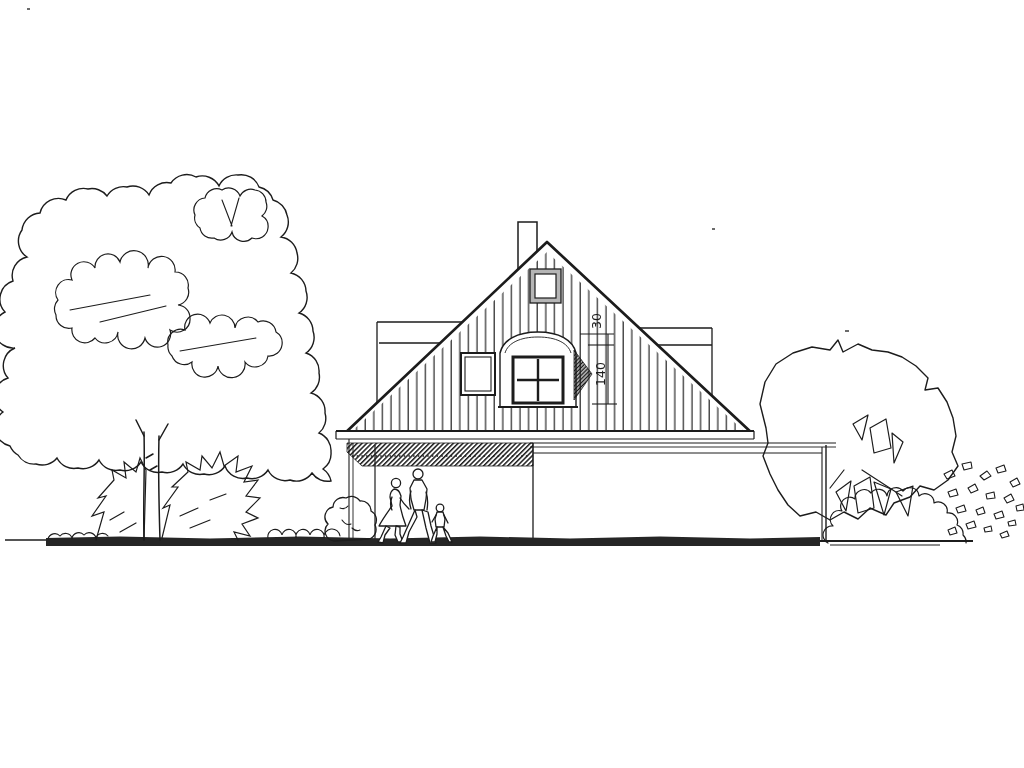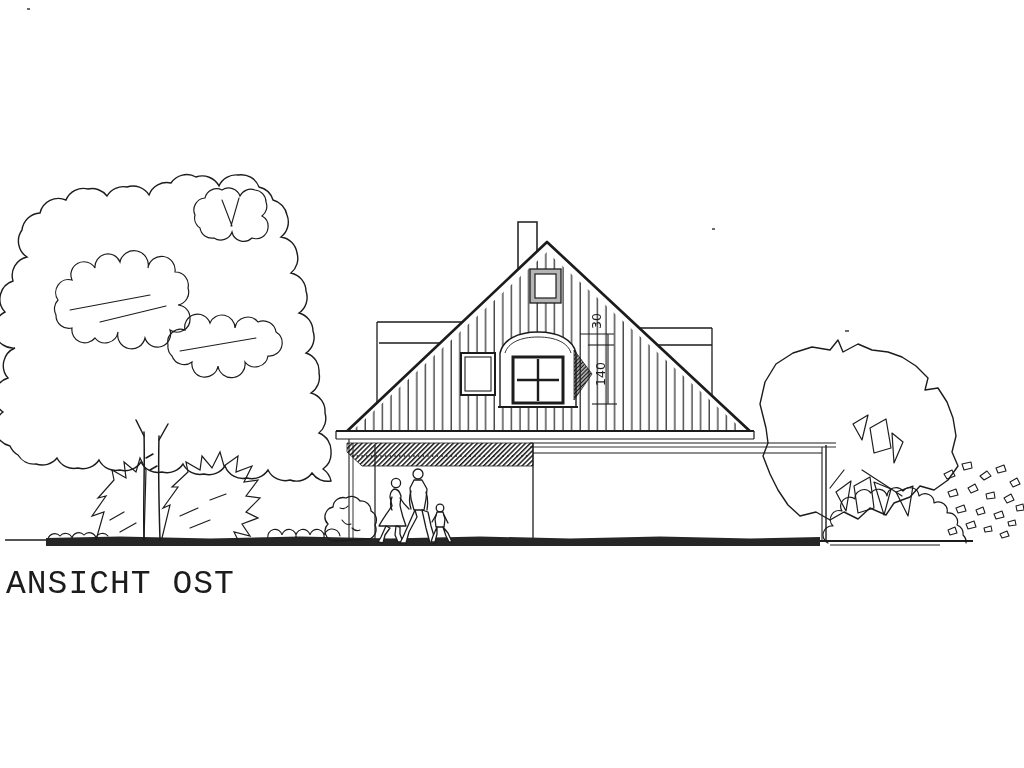--- a/index.html
+++ b/index.html
@@ -233,15 +233,14 @@
     </g>
   </g>
 
   <g fill="#1c1c1c" opacity="0.65">
     <rect x="712" y="228" width="3" height="2"></rect>
     <rect x="845" y="330" width="4" height="2"></rect>
     <rect x="27" y="8" width="3" height="2"></rect>
   </g>
 </svg>
 
-<div class="drawing-title">ANSICHT OST</div>
 
 </div>
 
 </body></html>

